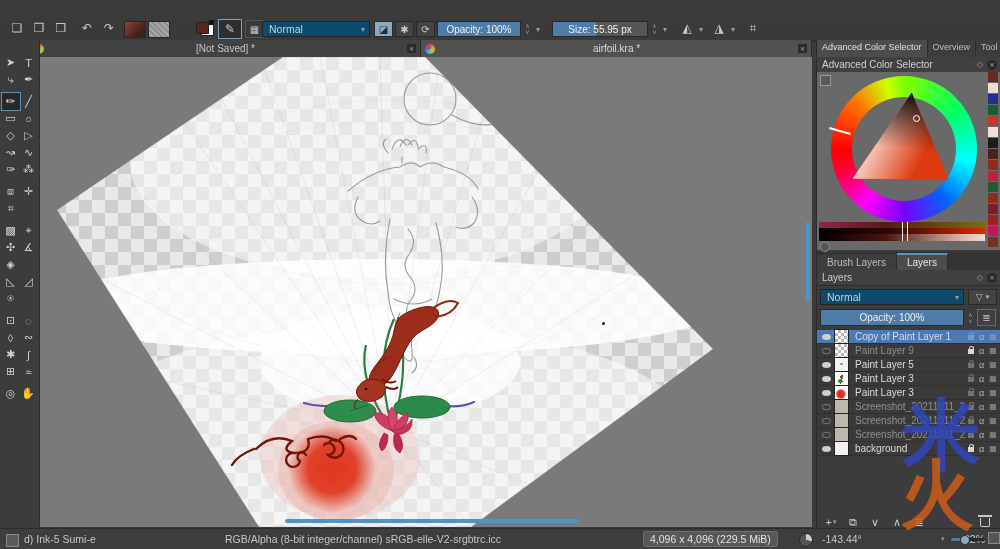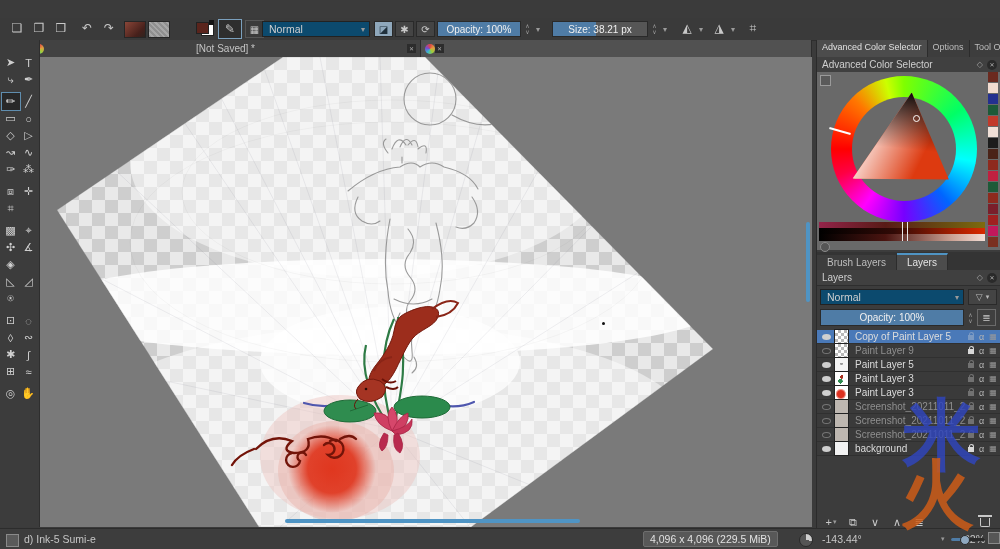--- a/index.html
+++ b/index.html
@@ -171,41 +171,42 @@
     </div>
     <div class="minibtn" id="eraser-btn">◪</div>
     <div class="minibtn" id="alpha-btn">✱</div>
     <div class="minibtn" id="reload-btn">⟳</div>
     <div class="slider" id="opacity-main">Opacity: 100%</div>
     <div class="spin" style="left:523px">
         <span>∧</span>
         <span>∨</span>
       </div>
     <div class="dar" style="left:533px">▾</div>
-    <div class="slider" id="size-main">Size: 38.21 px</div>
+    <div class="slider" id="size-main">Size: 55.95 px</div>
     <div class="spin" style="left:650px">
         <span>∧</span>
         <span>∨</span>
       </div>
     <div class="dar" style="left:660px">▾</div>
     <div class="tbtn" id="mir1">◭</div>
     <div class="dar" style="left:696px">▾</div>
     <div class="tbtn" id="mir2">◮</div>
     <div class="dar" style="left:728px">▾</div>
     <div class="tbtn" id="wrapb">⌗</div>
   </div>
 
   <div id="doc-tabbar">
       <div class="doc-tab">
         <span class="krita-ico"></span>
         <span class="doc-tab-label">[Not Saved] *</span>
         <span class="doc-tab-close">✕</span>
       </div>
       <div class="doc-tab active">
         <span class="krita-ico"></span>
+        <span class="doc-tab-label">airfoil.kra *</span>
         <span class="doc-tab-close">✕</span>
       </div>
     </div>
 
   <div id="toolbox">
       <div class="tool-row">
         <div class="tool-cell">➤</div>
         <div class="tool-cell">T</div>
       </div>
       <div class="tool-row">
@@ -374,21 +375,21 @@
       </g>
     </svg>
     <div class="cursor-dot"></div>
     <div id="hscroll"></div>
     <div id="vscroll"></div>
   </div>
 
   <div id="rightdock">
     <div id="dock-tabbar">
         <span class="dock-tab active">Advanced Color Selector</span>
-        <span class="dock-tab">Options</span>
+        <span class="dock-tab">Overview</span>
         <span class="dock-tab">Tool Options</span>
       </div>
 
     <div class="docker-title" id="acs-title">
       <span class="t">Advanced Color Selector</span>
       <span class="float-ico">◇</span>
       <span class="close-ico">✕</span>
     </div>
 
     <div id="selector">
@@ -452,21 +453,21 @@
         <span>∨</span>
       </div>
     <div id="props-btn">≣</div>
 
     <div id="layer-list">
         <div class="layer-row selected">
           <span class="eye">
             <i></i>
           </span>
           <span class="thumb thumb-checker"></span>
-          <span class="lname">Copy of Paint Layer 5</span>
+          <span class="lname">Copy of Paint Layer 1</span>
           <span class="lk"></span>
           <span class="al">α</span>
           <span class="ih">▦</span>
         </div>
         <div class="layer-row hidden locked">
           <span class="eye">
             <i></i>
           </span>
           <span class="thumb thumb-checker"></span>
           <span class="lname">Paint Layer 9</span>
@@ -554,20 +555,21 @@
         <div class="lb">≣</div>
         <div class="lb" id="del-btn">
           <span class="trash"></span>
         </div>
       </div>
   </div>
 
   <div id="statusbar">
     <div id="sb-ico"></div>
     <div id="sb-brush">d) Ink-5 Sumi-e</div>
+    <div id="sb-profile">RGB/Alpha (8-bit integer/channel)  sRGB-elle-V2-srgbtrc.icc</div>
     <div id="sb-size">4,096 x 4,096 (229.5 MiB)</div>
     <div id="sb-gauge"></div>
     <div id="sb-rot">-143.44°</div>
     <div id="sb-zoom">22%</div>
     <div id="zoom-arr">▾</div>
     <div id="zoom-slider">
       <div id="zoom-fill"></div>
       <div id="zoom-handle"></div>
     </div>
     <div id="fit-btn"></div>

